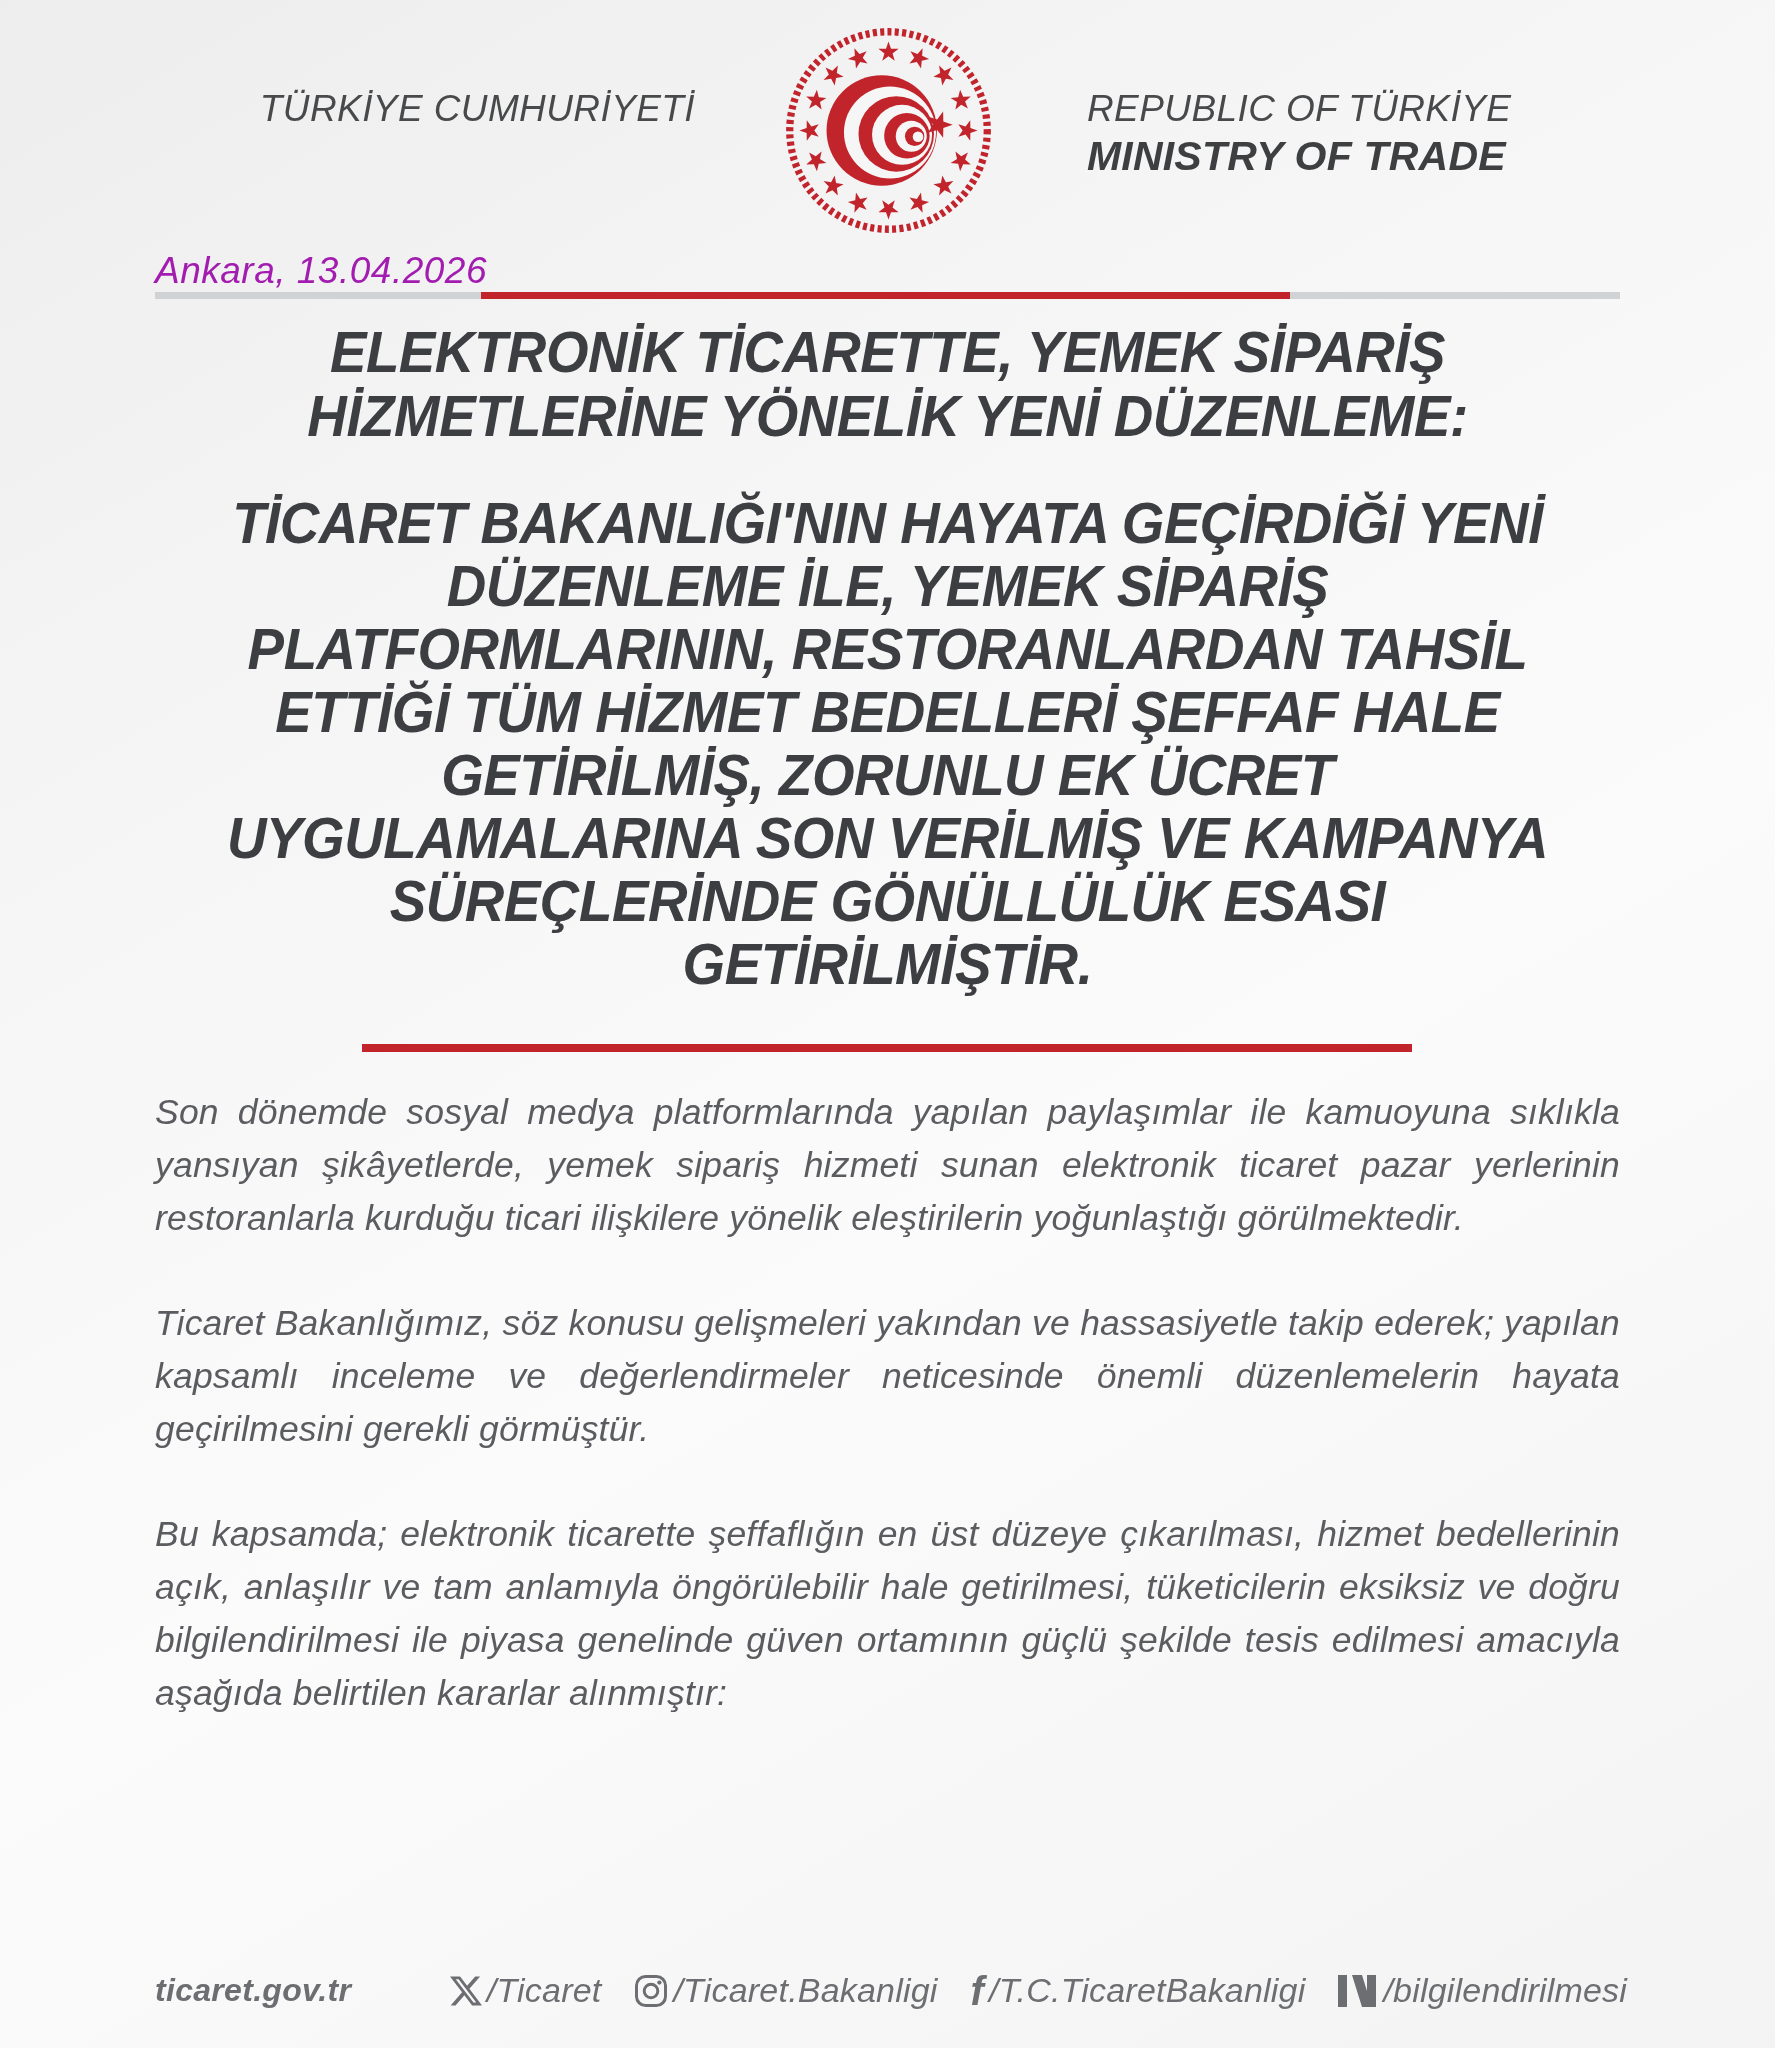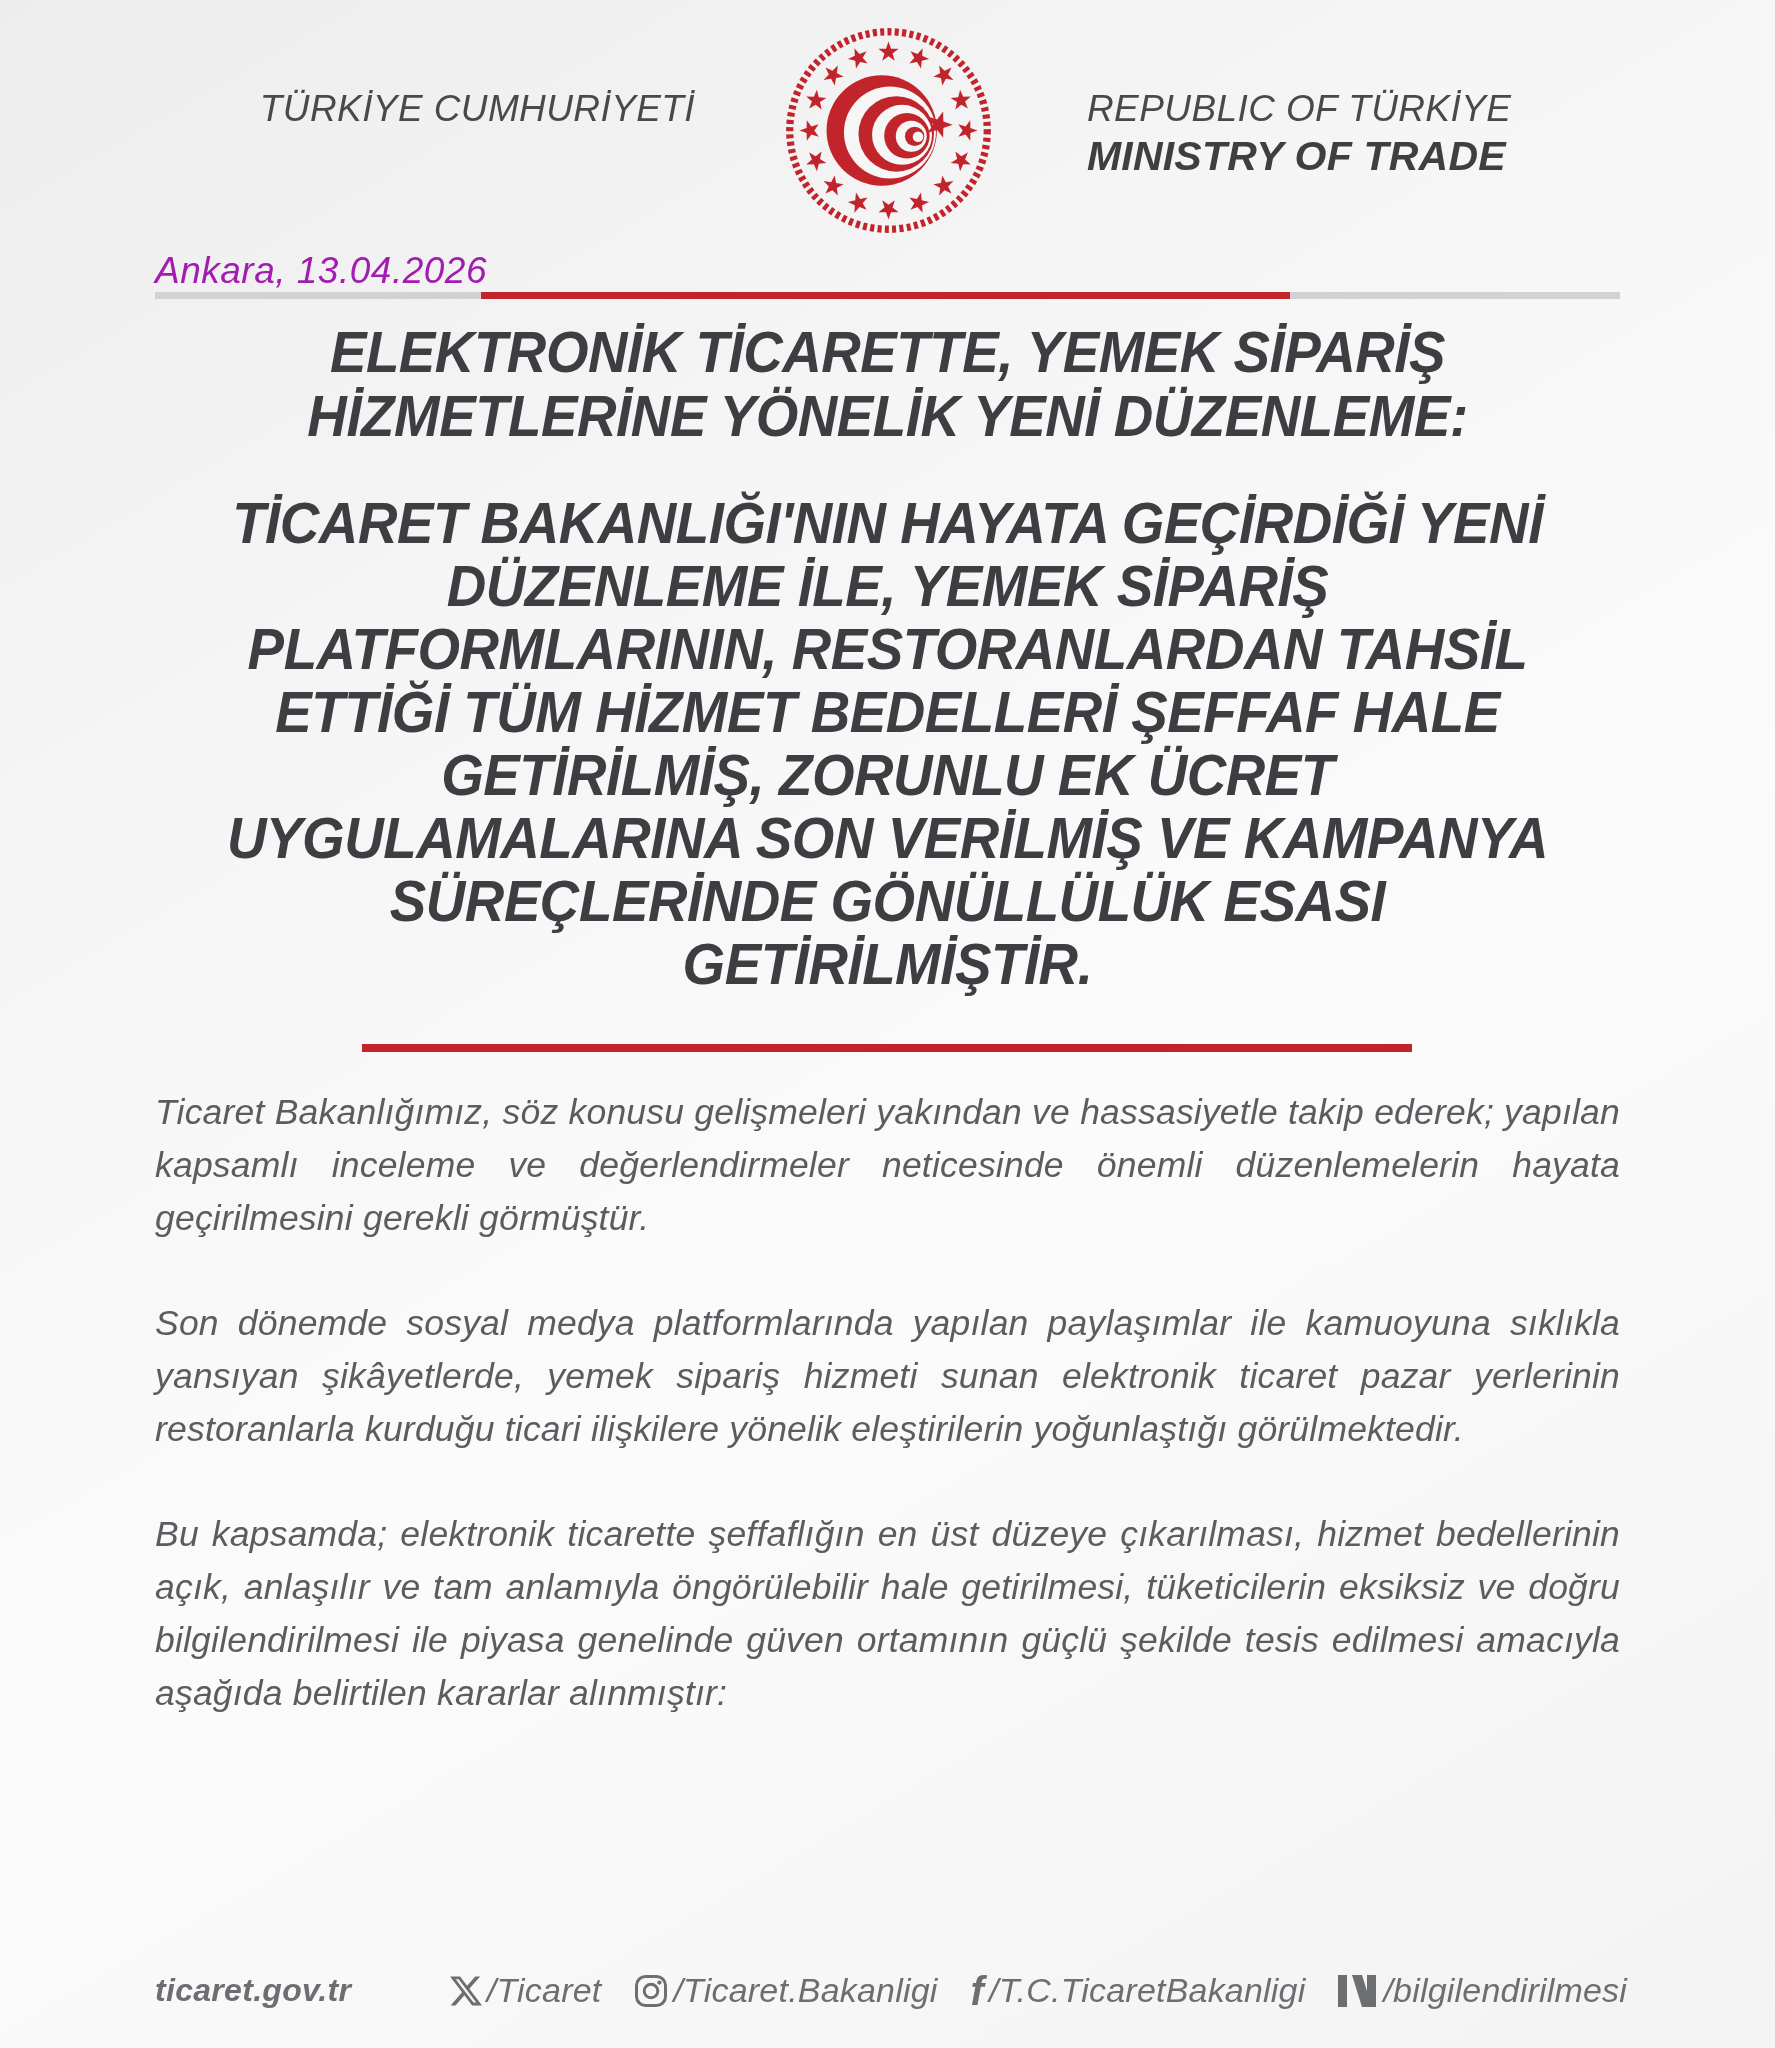--- a/index.html
+++ b/index.html
@@ -119,22 +119,22 @@
 PLATFORMLARININ, RESTORANLARDAN TAHSİL
 ETTİĞİ TÜM HİZMET BEDELLERİ ŞEFFAF HALE
 GETİRİLMİŞ, ZORUNLU EK ÜCRET
 UYGULAMALARINA SON VERİLMİŞ VE KAMPANYA
 SÜREÇLERİNDE GÖNÜLLÜLÜK ESASI
 GETİRİLMİŞTİR.</h2>
 
   <div class="rule-mid" style="background:#C2242C"></div>
 
   <main class="paragraphs">
+    <p>Son dönemde sosyal medya platformlarında yapılan paylaşımlar ile kamuoyuna sıklıkla yansıyan şikâyetlerde, yemek sipariş hizmeti sunan elektronik ticaret pazar yerlerinin restoranlarla kurduğu ticari ilişkilere yönelik eleştirilerin yoğunlaştığı görülmektedir.</p>
     <p>Ticaret Bakanlığımız, söz konusu gelişmeleri yakından ve hassasiyetle takip ederek; yapılan kapsamlı inceleme ve değerlendirmeler neticesinde önemli düzenlemelerin hayata geçirilmesini gerekli görmüştür.</p>
-    <p>Son dönemde sosyal medya platformlarında yapılan paylaşımlar ile kamuoyuna sıklıkla yansıyan şikâyetlerde, yemek sipariş hizmeti sunan elektronik ticaret pazar yerlerinin restoranlarla kurduğu ticari ilişkilere yönelik eleştirilerin yoğunlaştığı görülmektedir.</p>
     <p>Bu kapsamda; elektronik ticarette şeffaflığın en üst düzeye çıkarılması, hizmet bedellerinin açık, anlaşılır ve tam anlamıyla öngörülebilir hale getirilmesi, tüketicilerin eksiksiz ve doğru bilgilendirilmesi ile piyasa genelinde güven ortamının güçlü şekilde tesis edilmesi amacıyla aşağıda belirtilen kararlar alınmıştır:</p>
   </main>
 
   <footer class="footer">
     <div class="website">ticaret.gov.tr</div>
     <div class="socials">
 
       <div class="social">
         <span class="icon">
           <svg width="32" height="32" viewBox="0 0 24 24">

